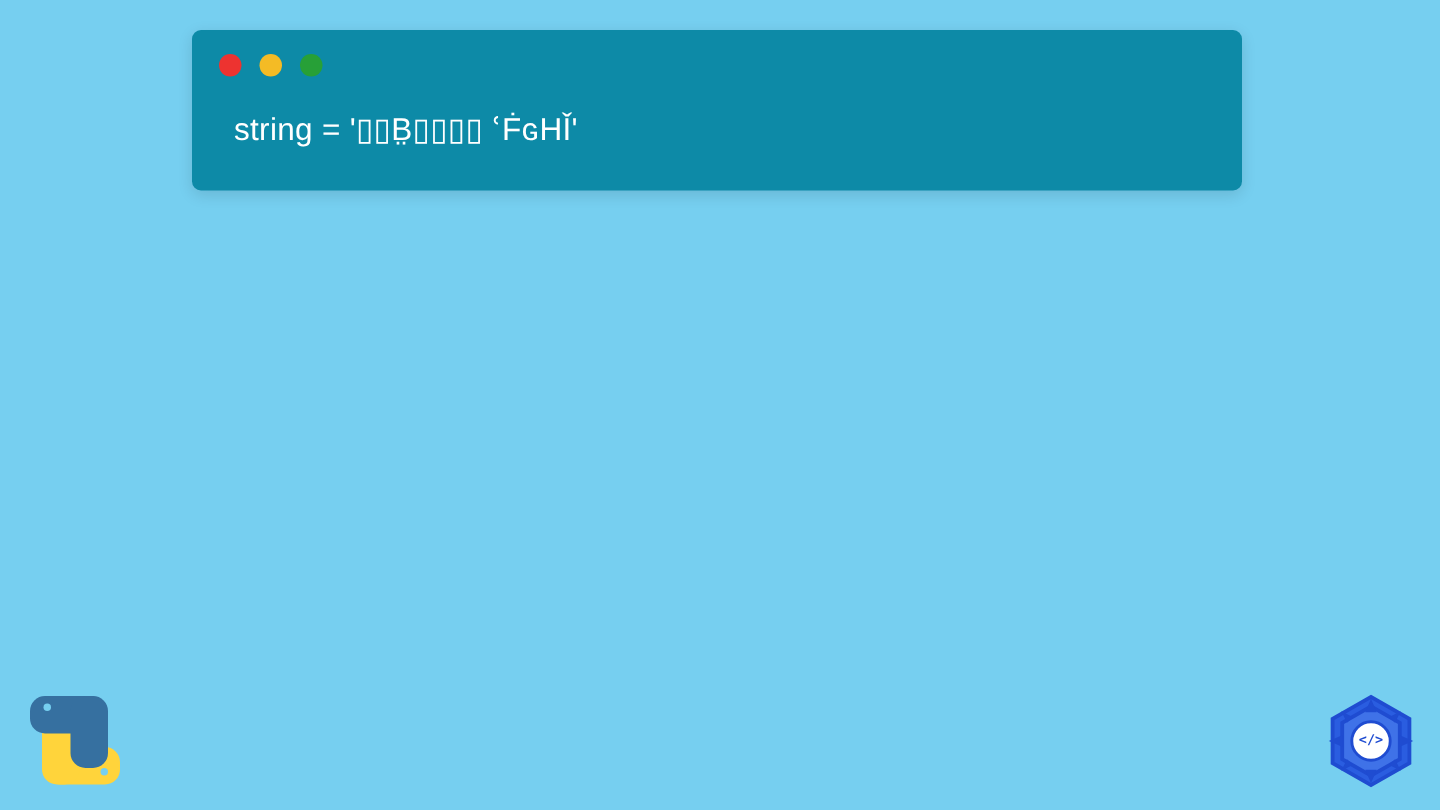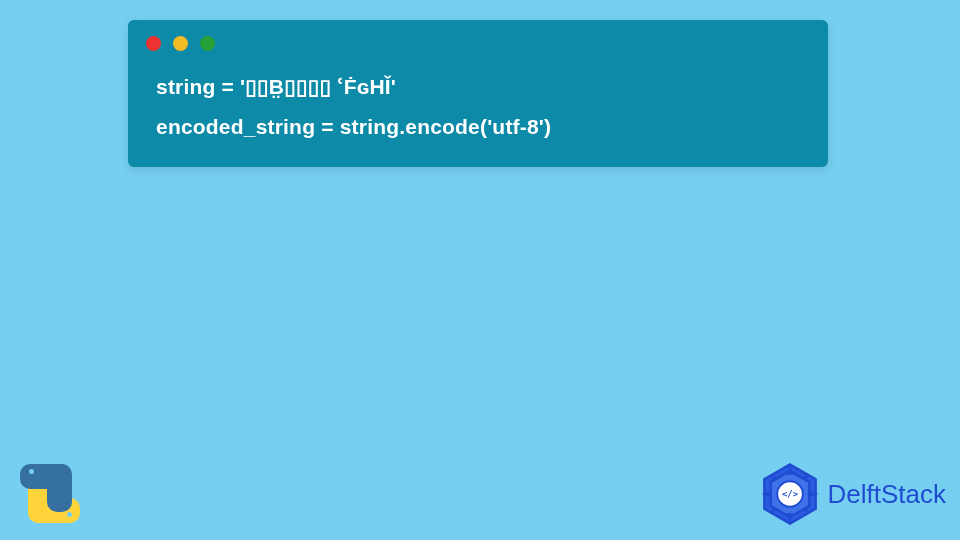--- a/index.html
+++ b/index.html
@@ -34,21 +34,20 @@
   .dot {
     width: 15px;
     height: 15px;
     border-radius: 50%;
   }
   .red { background: #ed3330; }
   .yellow { background: #f4bb25; }
   .green { background: #27a037; }
   .code-lines {
     padding: 6px 28px 0 28px;
-    font-weight: bold;
   }
   .code-line {
     color: #ffffff;
     font-family: Arial, "Segoe UI", Helvetica, sans-serif;
     font-size: 21px;
     line-height: 1.9;
     white-space: pre;
     letter-spacing: 0.2px;
   }
 
@@ -133,21 +132,20 @@
 <div class="page">
 
   <div class="code-card">
     <div class="dots">
       <div class="dot red"></div>
       <div class="dot yellow"></div>
       <div class="dot green"></div>
     </div>
     <div class="code-lines">
       <div class="code-line">string = '▯▯B̤▯▯▯▯ ՙḞɢHǏ'</div>
-      <div class="code-line">encoded_string = string.encode('utf-8')</div>
     </div>
   </div>
 
   <div class="python-logo" title="python-icon">
     <div class="bottom"></div>
     <div class="top"></div>
     <div class="eye1"></div>
     <div class="eye2"></div>
   </div>
 
@@ -167,16 +165,15 @@
             <polygon points="-31,-31 -19,-25 -25,-19"></polygon>
             <polygon points="31,-31 25,-19 19,-25"></polygon>
             <polygon points="-31,31 -25,19 -19,25"></polygon>
             <polygon points="31,31 19,25 25,19"></polygon>
           </g>
         </g>
         <circle cx="50" cy="50" r="20" fill="#ffffff" stroke="#1f4cd1" stroke-width="3"></circle>
         <text x="50" y="50" text-anchor="middle" dominant-baseline="central" font-family="monospace" font-size="14" fill="#1f4cd1" font-weight="bold">&lt;/&gt;</text>
       </svg>
     </div>
-    <div class="delft-text">DelftStack</div>
   </div>
 
 </div>
 
 </body></html>

